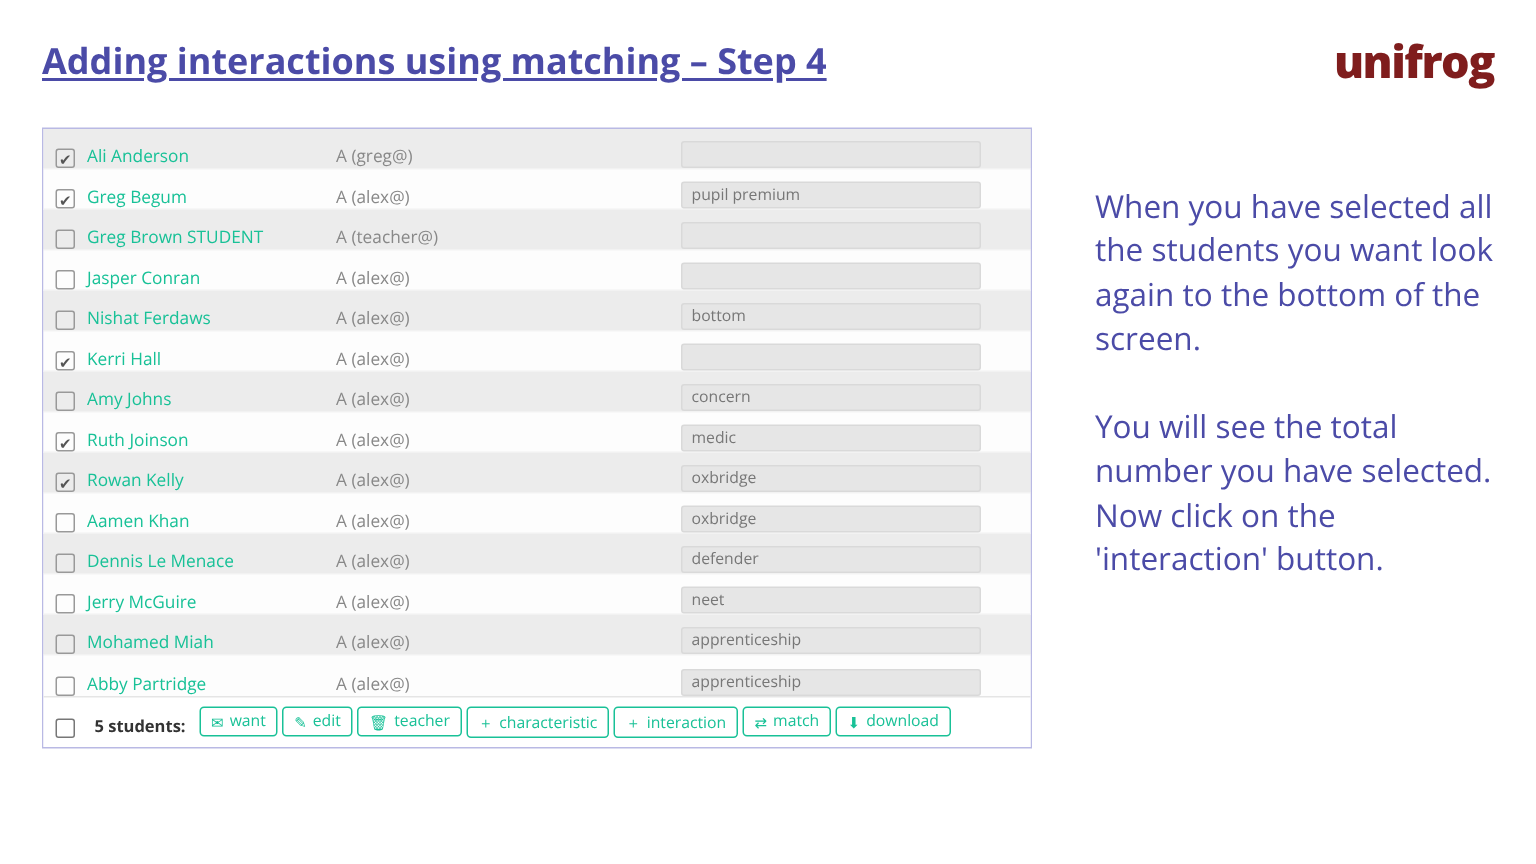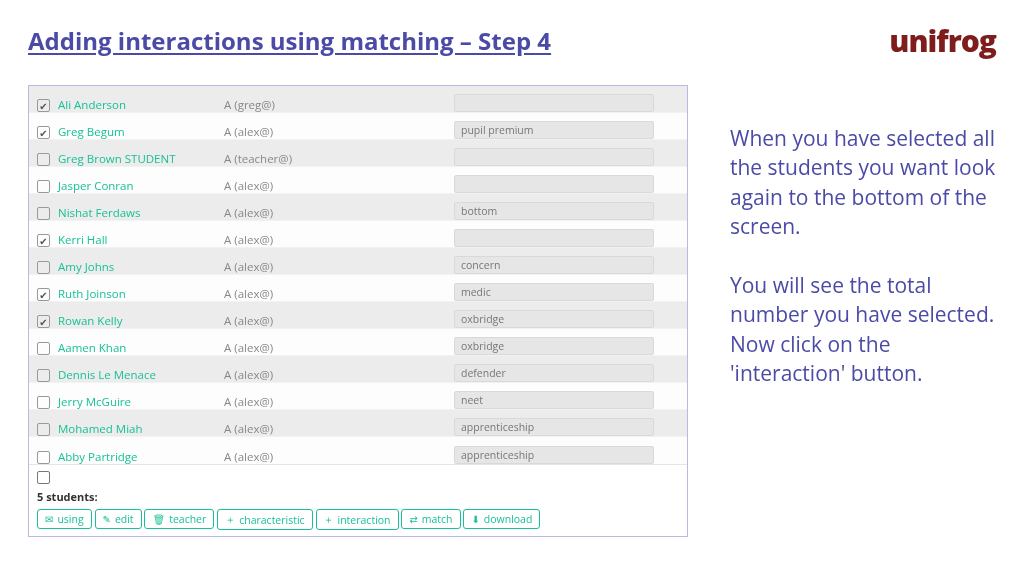--- a/index.html
+++ b/index.html
@@ -66,27 +66,26 @@
     border-radius: 2px;
     padding: 1px 6px;
     font-size: 10.5px;
     color: #777;
     min-width: 200px;
   }
   .tag.empty { color: transparent; }
 
   .footer {
     display: flex;
-    align-items: flex-start;
+    align-items: flex-end;
     gap: 5px;
     padding: 6px 8px;
     border-top: 1px solid #e5e5e5;
     background: #fff;
     font-size: 11px;
-    flex-direction: column;
   }
   .footer .cb { border-color: #777; }
   .count { font-weight: 700; color: #333; margin-right: 4px; }
   .pill {
     border: 1px solid #19c197;
     color: #19c197;
     border-radius: 3px;
     padding: 2px 7px;
     font-size: 10.5px;
     display: inline-flex;
@@ -199,21 +198,21 @@
         <span class="name">Abby Partridge</span>
         <span class="group">A (alex@)</span>
         <span class="tag-wrap"><span class="tag">apprenticeship</span></span>
       </div>
     </div>
   <div class="footer">
     <span class="cb"></span>
     <span class="count">5 students:</span>
     <span id="pills"><span class="pill">
           <span class="ic">✉</span>
-          <span>using</span>
+          <span>want</span>
         </span> <span class="pill">
           <span class="ic">✎</span>
           <span>edit</span>
         </span> <span class="pill">
           <span class="ic">🗑</span>
           <span>teacher</span>
         </span> <span class="pill">
           <span class="ic">＋</span>
           <span>characteristic</span>
         </span> <span class="pill">

